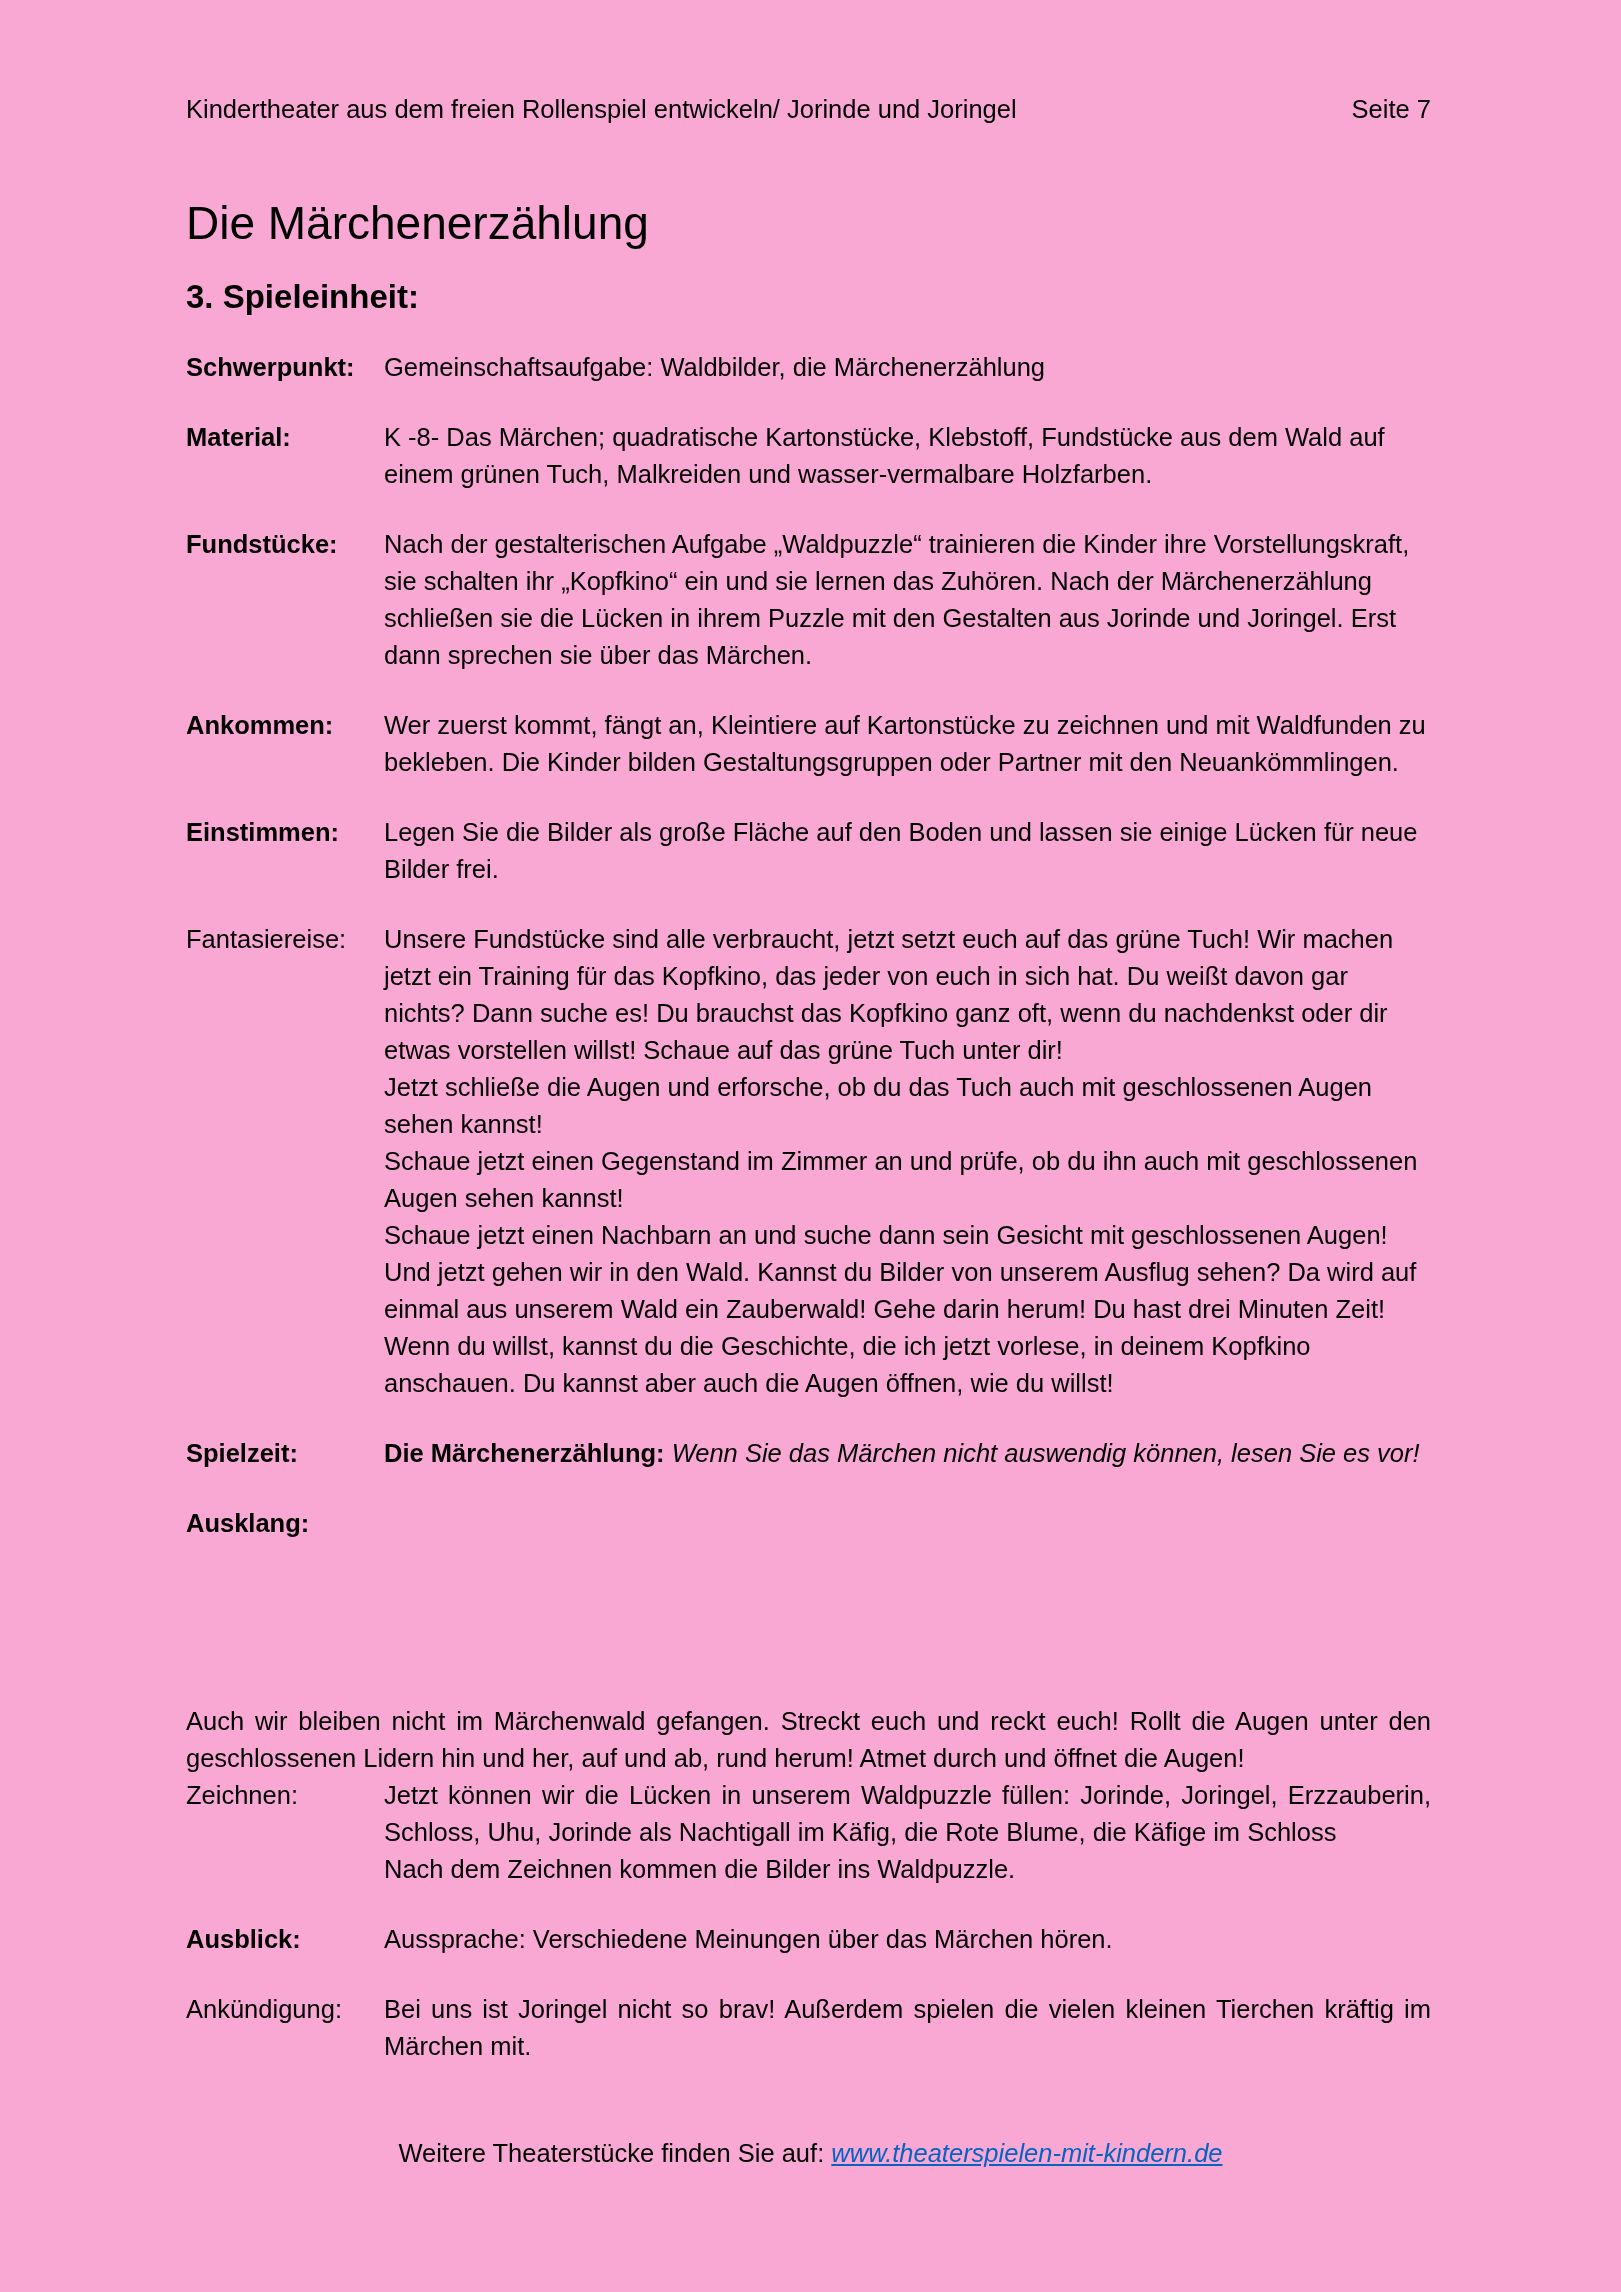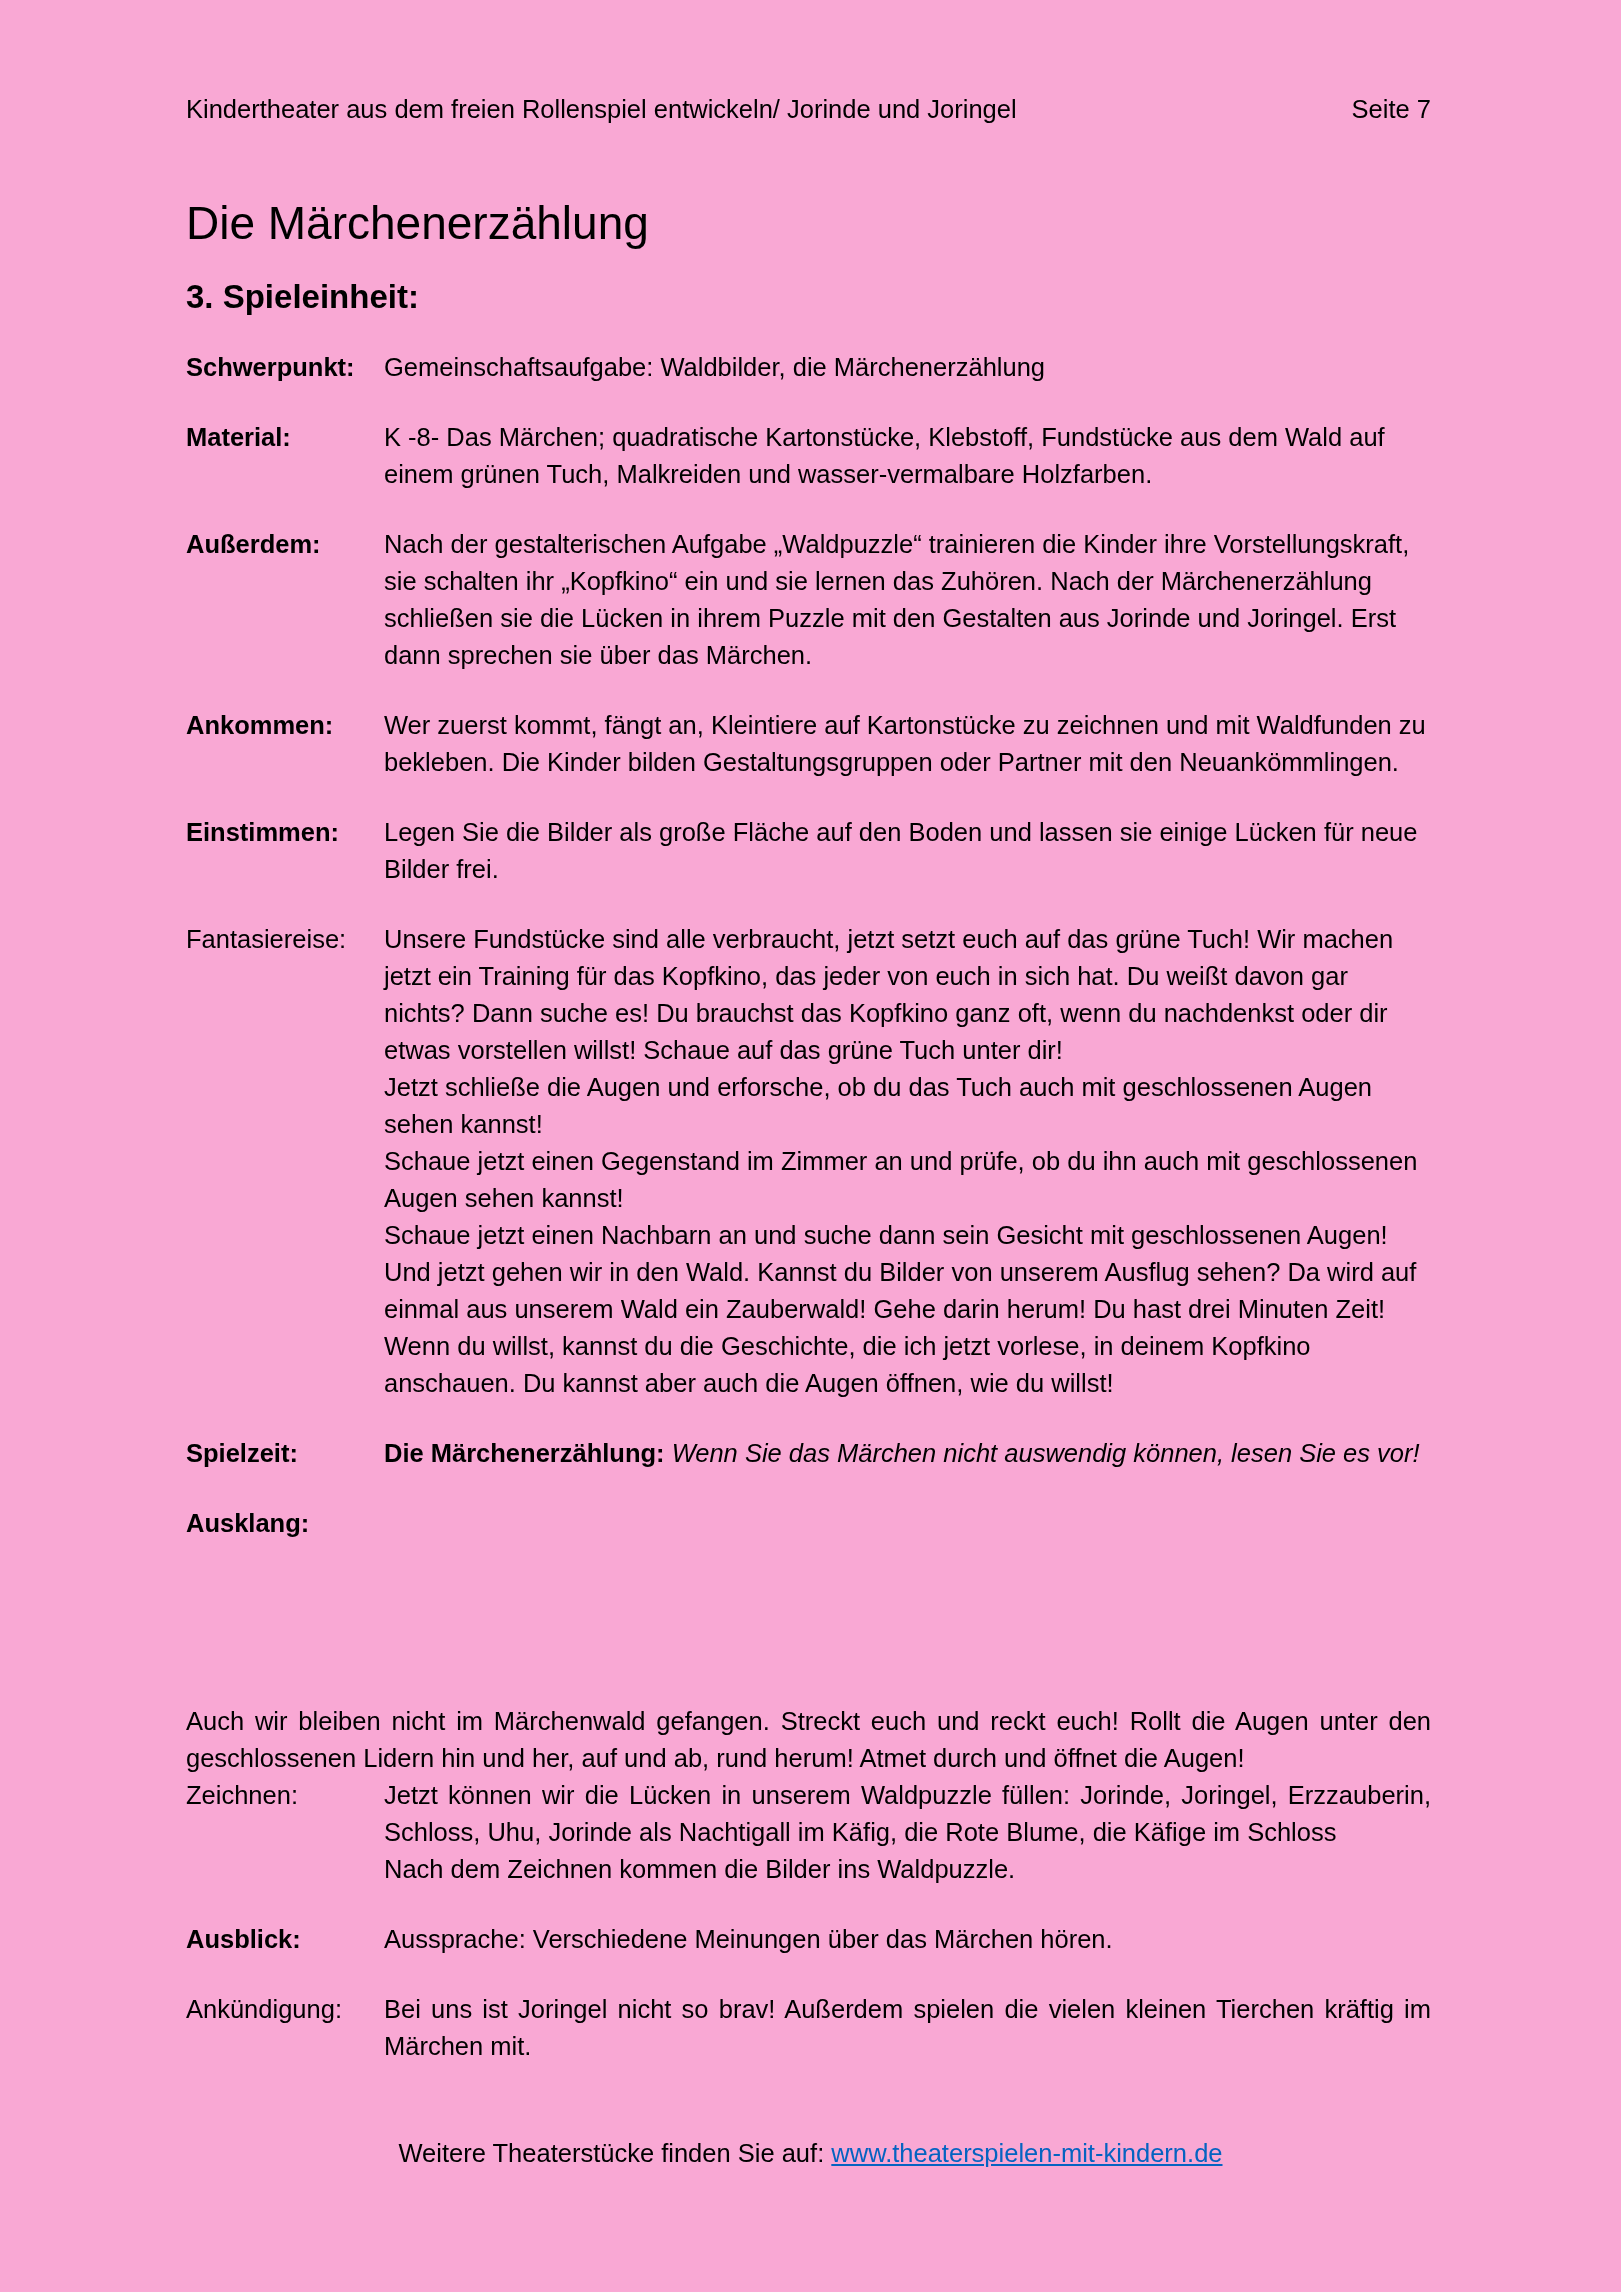--- a/index.html
+++ b/index.html
@@ -55,20 +55,21 @@
     left: 0;
     right: 0;
     text-align: center;
     font-size: 25.5px;
     line-height: 33px;
   }
   .footer-link {
     color: #0563C1;
     text-decoration: underline;
     cursor: pointer;
+    font-style: italic;
   }
 </style>
 </head>
 <body>
 
 <div class="page" data-name="document-page">
   <div class="doc-header" data-name="page-header">
     <span data-name="header-running-title">Kindertheater aus dem freien Rollenspiel entwickeln/ Jorinde und Joringel</span>
     <span data-name="header-page-number">Seite 7</span>
   </div>
@@ -83,21 +84,21 @@
           <p data-name="paragraph"><span>Gemeinschaftsaufgabe: Waldbilder, die Märchenerzählung</span></p>
         </div>
       </div>
       <div class="row" data-name="section-material">
         <div class="label bold" data-name="section-label-material">Material:</div>
         <div class="body" data-name="section-body-material">
           <p data-name="paragraph"><span>K -8- Das Märchen; quadratische Kartonstücke, Klebstoff, Fundstücke aus dem Wald auf einem grünen Tuch, Malkreiden und wasser-vermalbare Holzfarben.</span></p>
         </div>
       </div>
       <div class="row" data-name="section-ueberblick">
-        <div class="label bold" data-name="section-label-ueberblick">Außerdem:</div>
+        <div class="label bold" data-name="section-label-ueberblick">Fundstücke:</div>
         <div class="body" data-name="section-body-ueberblick">
           <p data-name="paragraph"><span>Nach der gestalterischen Aufgabe „Waldpuzzle“ trainieren die Kinder ihre Vorstellungskraft, sie schalten ihr „Kopfkino“ ein und sie lernen das Zuhören. Nach der Märchenerzählung schließen sie die Lücken in ihrem Puzzle mit den Gestalten aus Jorinde und Joringel. Erst dann sprechen sie über das Märchen.</span></p>
         </div>
       </div>
       <div class="row" data-name="section-ankommen">
         <div class="label bold" data-name="section-label-ankommen">Ankommen:</div>
         <div class="body" data-name="section-body-ankommen">
           <p data-name="paragraph"><span>Wer zuerst kommt, fängt an, Kleintiere auf Kartonstücke zu zeichnen und mit Waldfunden zu bekleben. Die Kinder bilden Gestaltungsgruppen oder Partner mit den Neuankömmlingen.</span></p>
         </div>
       </div>

